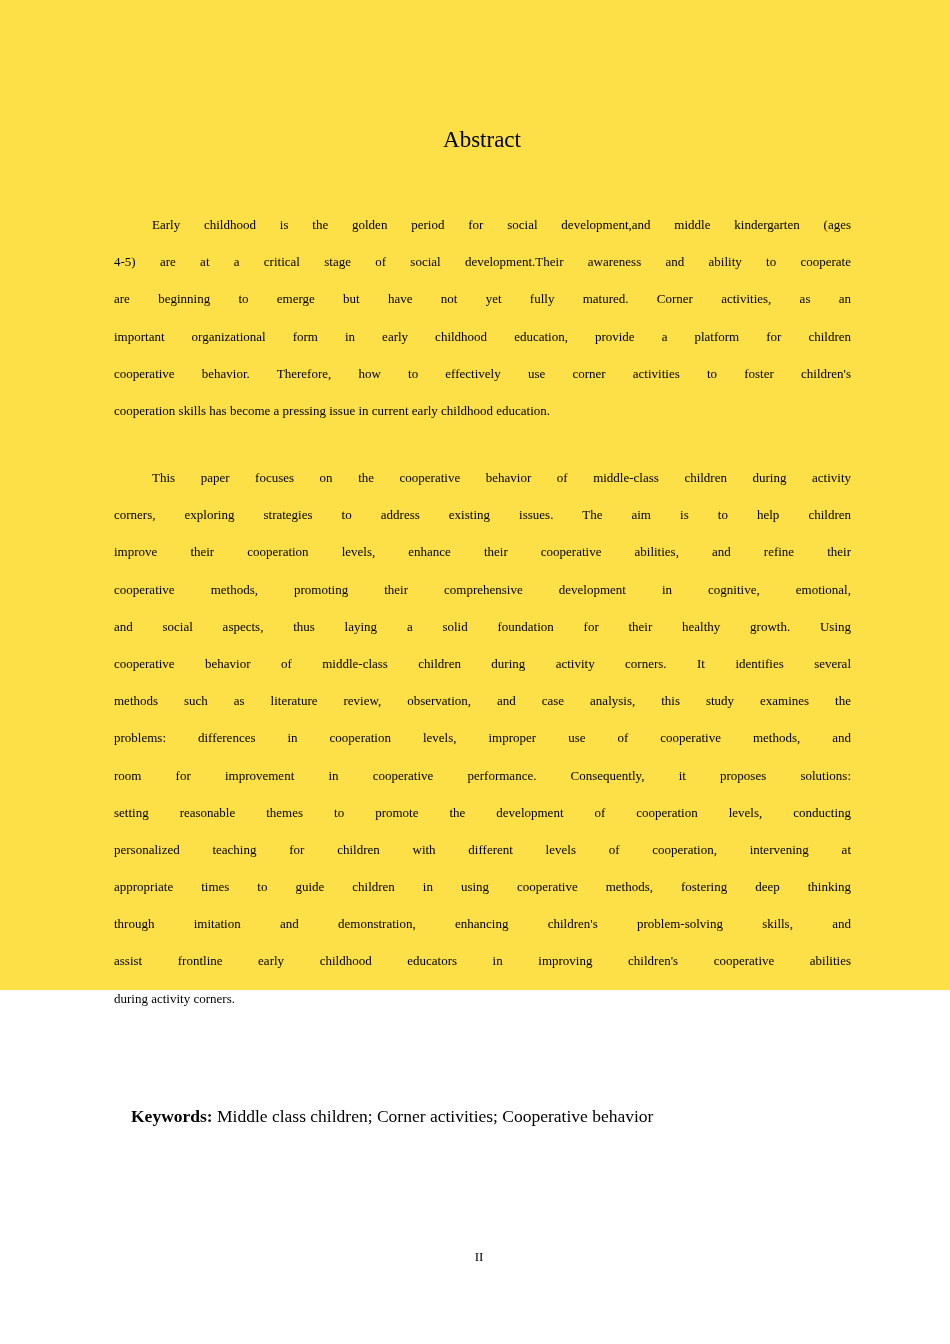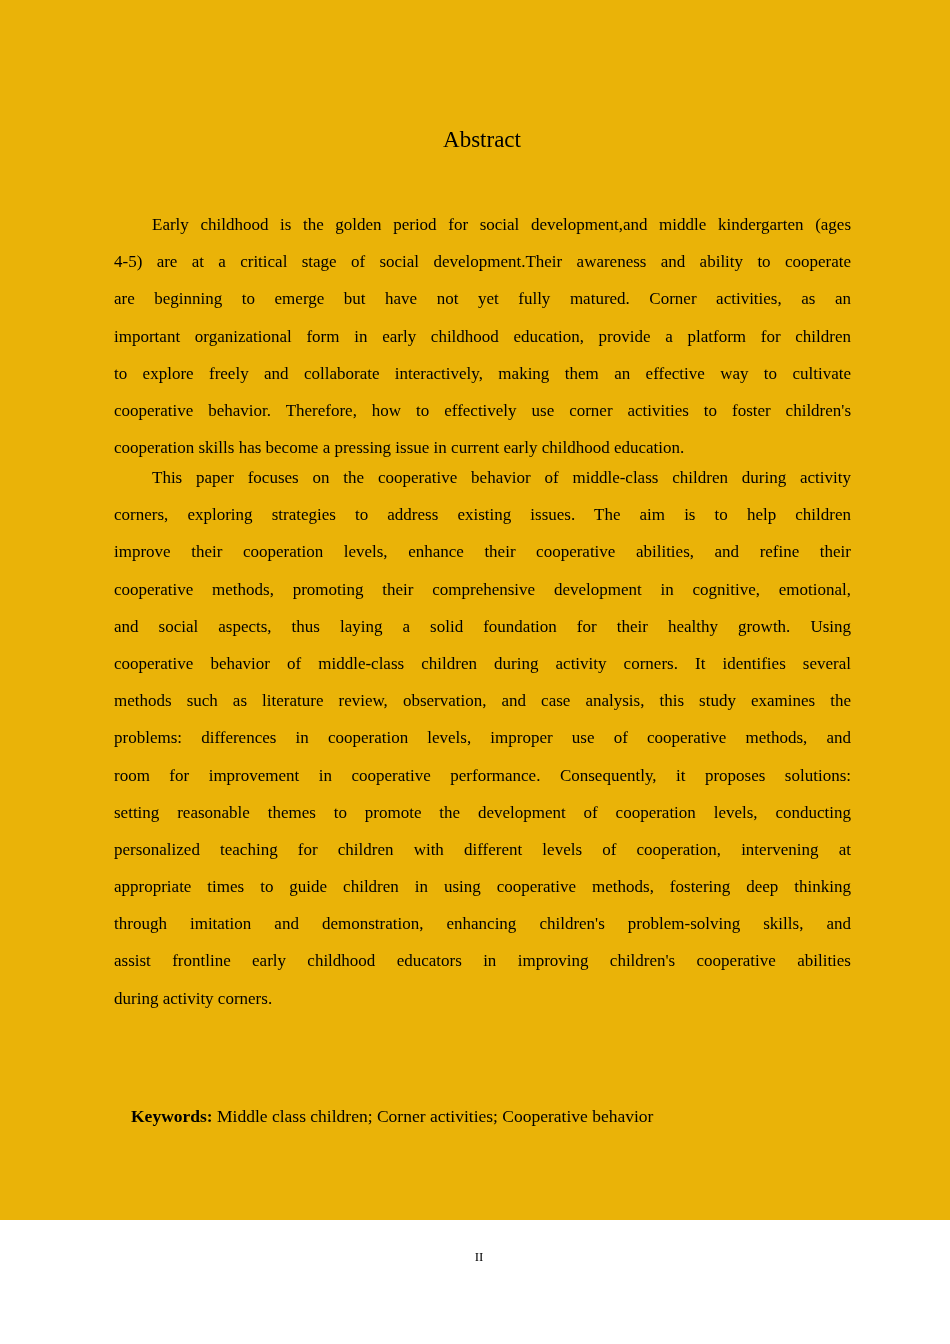--- a/index.html
+++ b/index.html
@@ -12,41 +12,41 @@
       height: 1344px;
       position: relative;
       overflow: hidden;
       font-family: "Liberation Serif", serif;
       color: #000000;
     }
     .page {
       position: absolute;
       left: 0; top: 0;
       width: 950px;
-      height: 1220px;
-      background: #eab308;
+      height: 990px;
+      background: #fde047;
     }
     .title {
       position: absolute;
       left: 0;
       width: 950px;
       top: 126px;
       text-align: center;
       font-size: 23px;
       line-height: 28px;
       margin: 0;
       font-weight: normal;
       padding-left: 14px;
       box-sizing: border-box;
     }
     .body-text {
       position: absolute;
       left: 114px;
       width: 737px;
-      font-size: 17px;
+      font-size: 13px;
     }
     .line {
       height: 37.2px;
       line-height: 24px;
       text-align: justify;
       text-align-last: justify;
       white-space: nowrap;
       overflow: visible;
       display: block;
     }
@@ -84,21 +84,20 @@
 
 <div class="page">
 
   <h1 class="title">Abstract</h1>
 
   <div class="body-text para1">
     <span class="line first">Early childhood is the golden period for social development,and middle kindergarten (ages</span>
     <span class="line">4-5) are at a critical stage of social development.Their awareness and ability to cooperate</span>
     <span class="line">are beginning to emerge but have not yet fully matured. Corner activities, as an</span>
     <span class="line">important organizational form in early childhood education, provide a platform for children</span>
-    <span class="line">to explore freely and collaborate interactively, making them an effective way to cultivate</span>
     <span class="line">cooperative behavior. Therefore, how to effectively use corner activities to foster children's</span>
     <span class="line last">cooperation skills has become a pressing issue in current early childhood education.</span>
   </div>
 
   <div class="body-text para2">
     <span class="line first">This paper focuses on the cooperative behavior of middle-class children during activity</span>
     <span class="line">corners, exploring strategies to address existing issues. The aim is to help children</span>
     <span class="line">improve their cooperation levels, enhance their cooperative abilities, and refine their</span>
     <span class="line">cooperative methods, promoting their comprehensive development in cognitive, emotional,</span>
     <span class="line">and social aspects, thus laying a solid foundation for their healthy growth. Using</span>

